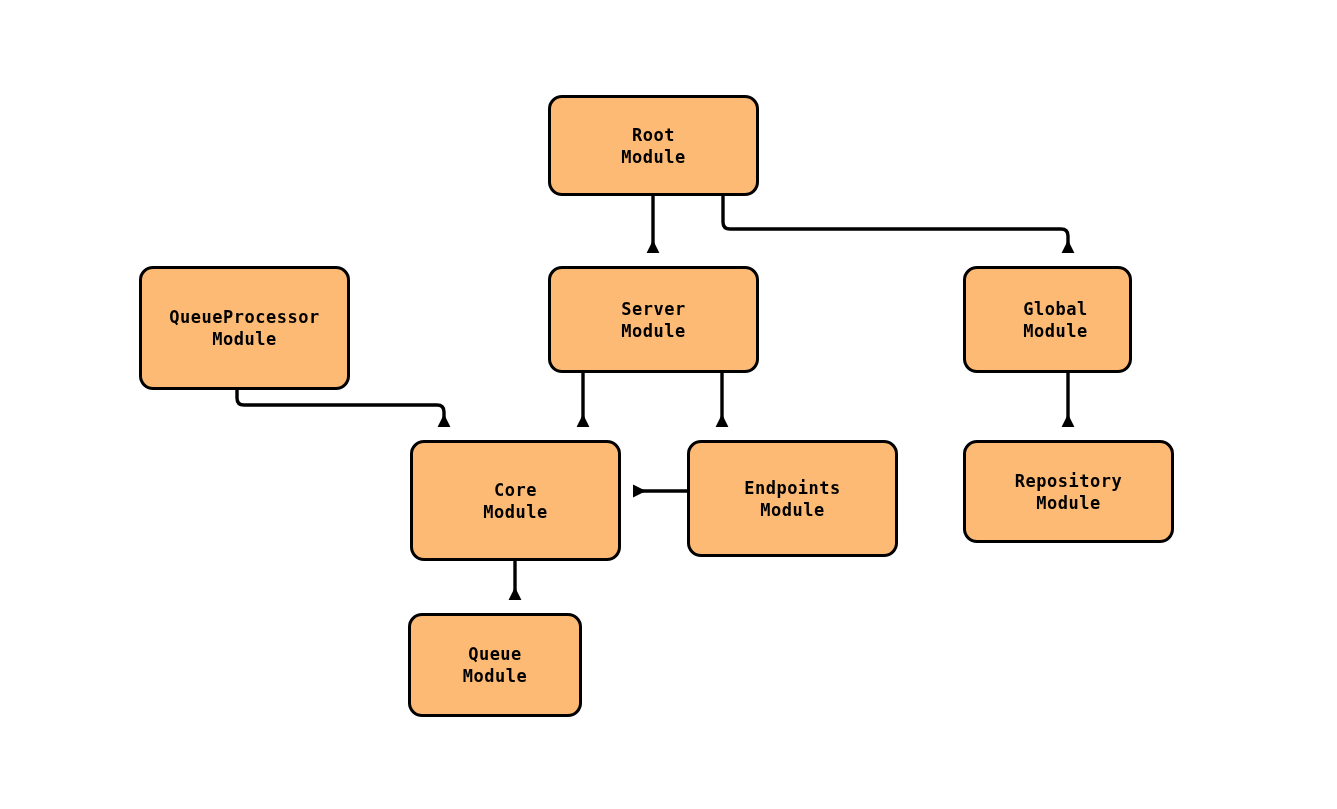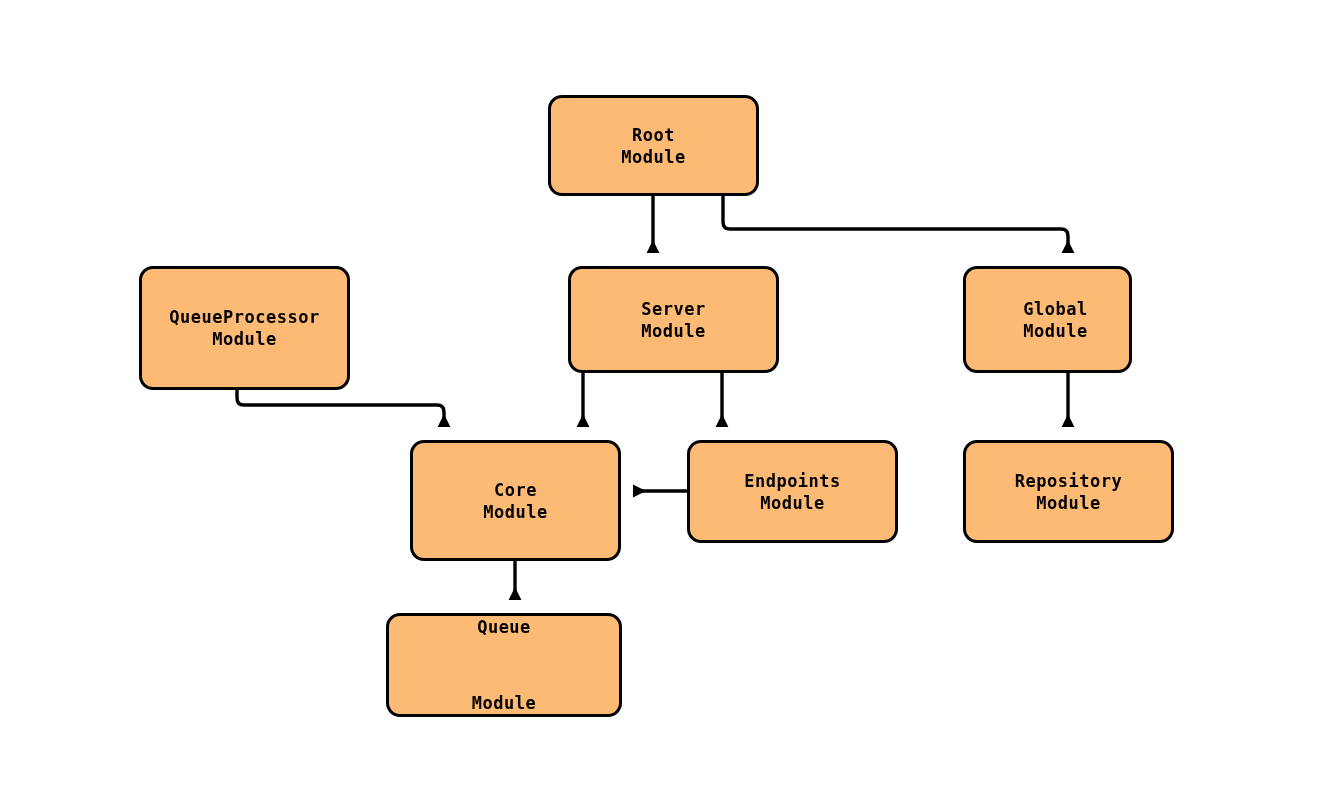--- a/index.html
+++ b/index.html
@@ -93,44 +93,44 @@
     <div class="node" style="left:548px; top:95px; width:211px; height:101px;">
       <span class="node-label">Root</span>
       <span class="node-label">Module</span>
     </div>
 
     <div class="node" style="left:139px; top:266px; width:211px; height:124px;">
       <span class="node-label">QueueProcessor</span>
       <span class="node-label">Module</span>
     </div>
 
-    <div class="node" style="left:548px; top:266px; width:211px; height:107px;margin-left:20px;">
+    <div class="node" style="left:548px; top:266px; width:211px; height:107px;">
       <span class="node-label">Server</span>
       <span class="node-label">Module</span>
     </div>
 
     <div class="node" style="left:963px; top:266px; width:169px; height:107px;padding-left:16px;">
       <span class="node-label">Global</span>
       <span class="node-label">Module</span>
     </div>
 
     <div class="node" style="left:410px; top:440px; width:211px; height:121px;">
       <span class="node-label">Core</span>
       <span class="node-label">Module</span>
     </div>
 
-    <div class="node" style="left:687px; top:440px; width:211px; height:103px;">
+    <div class="node" style="left:687px; top:440px; width:211px; height:117px;">
       <span class="node-label">Endpoints</span>
       <span class="node-label">Module</span>
     </div>
 
     <div class="node" style="left:963px; top:440px; width:211px; height:103px;">
       <span class="node-label">Repository</span>
       <span class="node-label">Module</span>
     </div>
 
-    <div class="node" style="left:386px; top:613px; width:236px; height:104px;justify-content:space-between;">
+    <div class="node" style="left:408px; top:613px; width:174px; height:104px;">
       <span class="node-label">Queue</span>
       <span class="node-label">Module</span>
     </div>
 
   </div>
 </div>
 
 </body></html>

